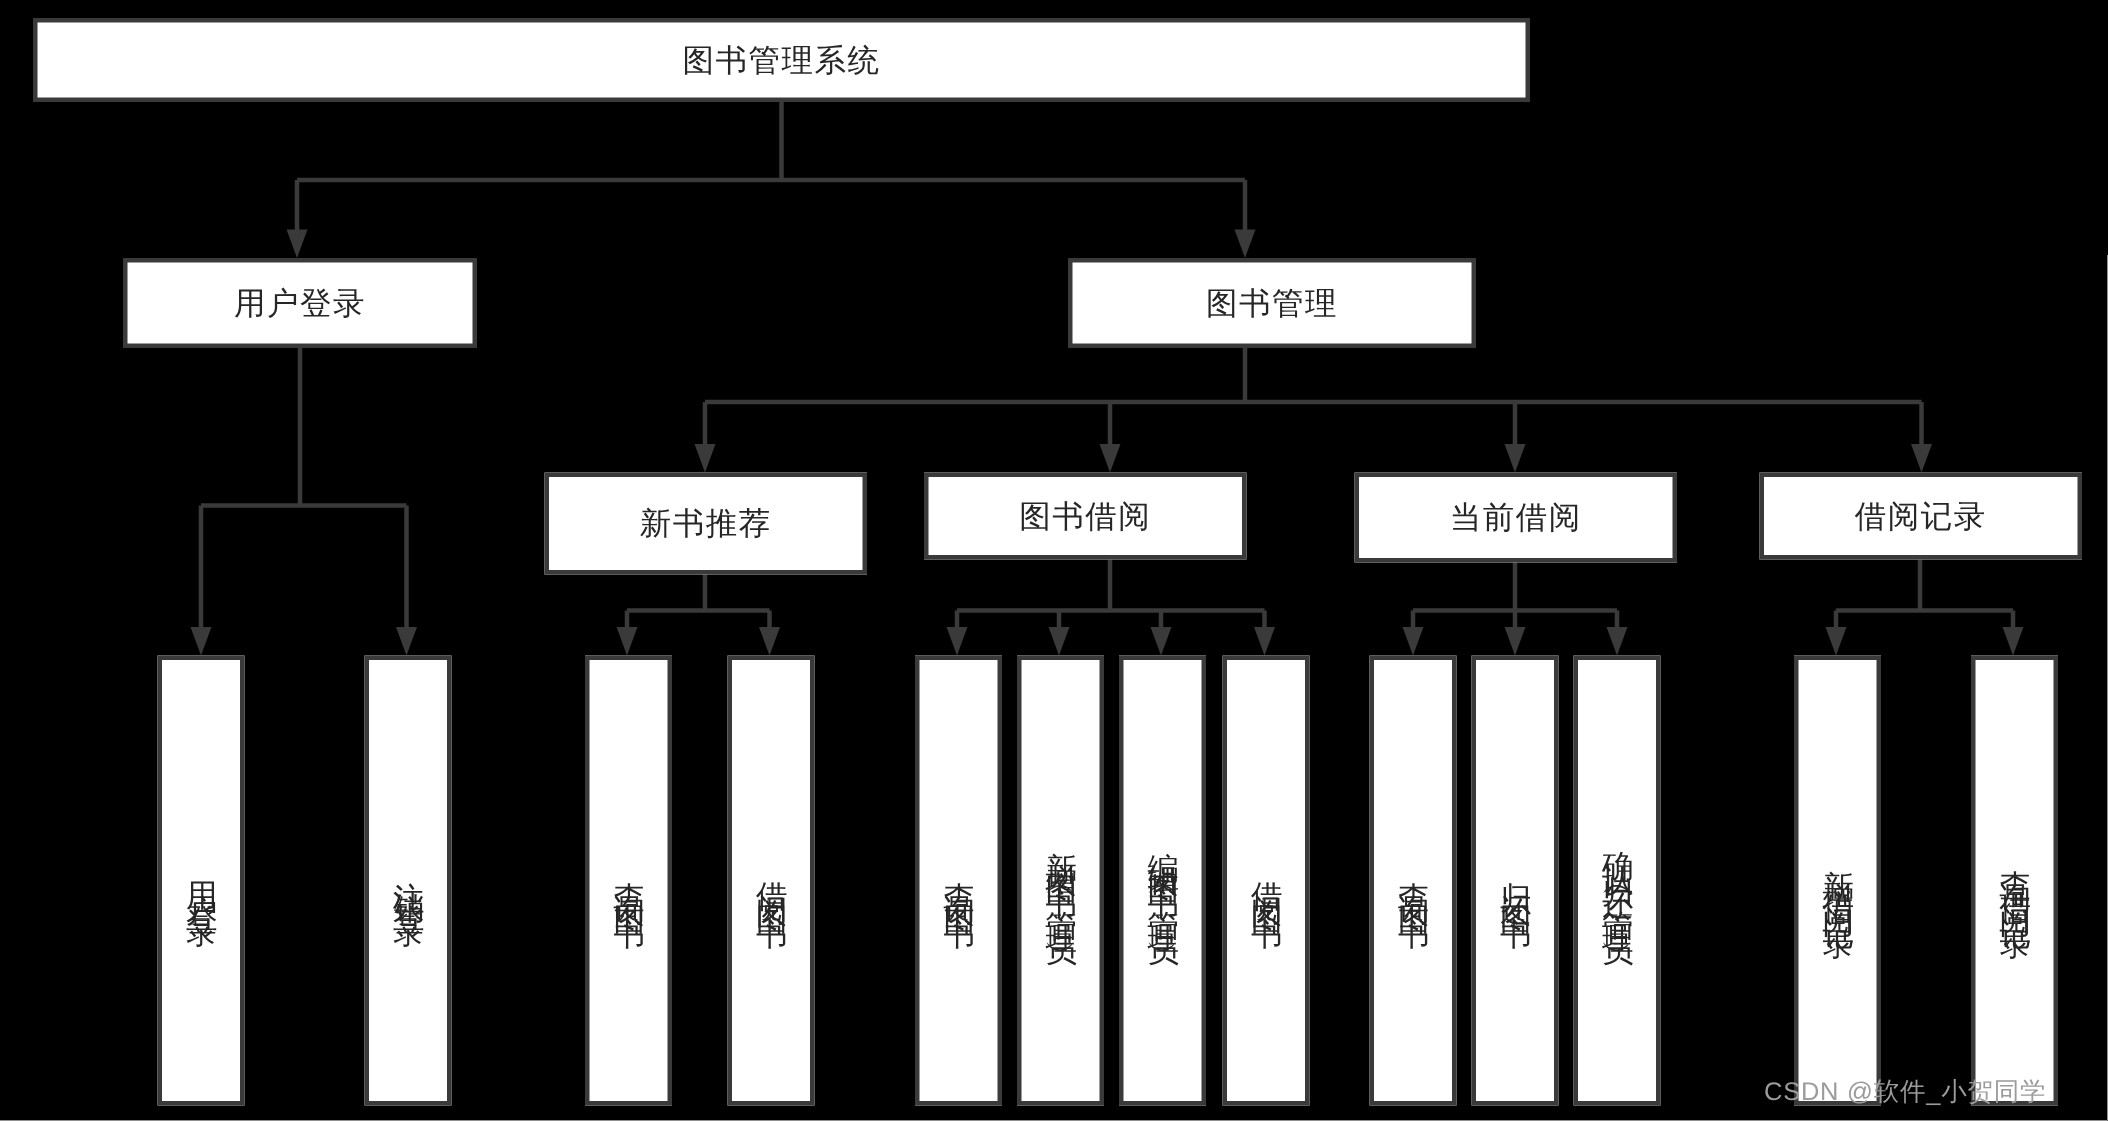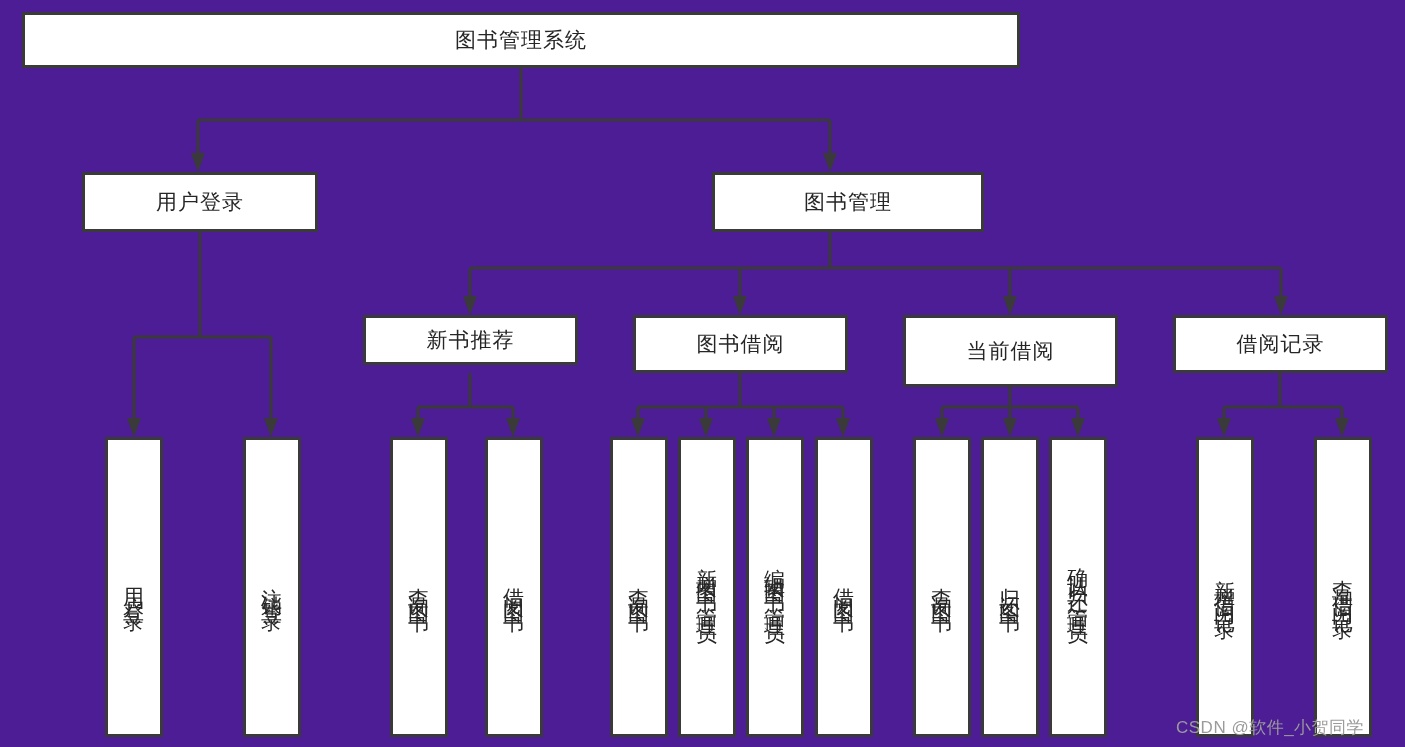--- a/index.html
+++ b/index.html
@@ -1,17 +1,17 @@
 <!DOCTYPE html>
 <html><head>
 <meta charset="utf-8">
 <style>
   html,body{margin:0;padding:0;background:#ffffff;}
   body{font-family:"Liberation Sans","DejaVu Sans",sans-serif;}
-  .stage{position:relative;width:1405px;height:747px;background:#4c1d95;overflow:hidden;}
+  .stage{position:relative;width:1405px;height:747px;background:#000000;overflow:hidden;}
   .wires{position:absolute;left:0;top:0;width:1405px;height:747px;}
   .node{
     position:absolute;box-sizing:border-box;background:#ffffff;
     border:3px solid #3a3a3a;display:flex;align-items:center;justify-content:center;
     color:#262626;
   }
   .hlabel{font-size:21px;letter-spacing:1px;white-space:nowrap;color:#262626;}
   .leaf{top:437px;height:300px;width:58px;}
   .vlabel{
     writing-mode:vertical-rl;text-orientation:mixed;
@@ -51,27 +51,27 @@
     <span class="hlabel">图书管理系统</span>
   </div>
 
   <div class="node" style="left:82px;top:172px;width:236px;height:60px">
     <span class="hlabel">用户登录</span>
   </div>
   <div class="node" style="left:712px;top:172px;width:272px;height:60px">
     <span class="hlabel">图书管理</span>
   </div>
 
-  <div class="node" style="left:363px;top:315px;width:215px;height:50px">
+  <div class="node" style="left:363px;top:315px;width:215px;height:68px">
     <span class="hlabel">新书推荐</span>
   </div>
-  <div class="node" style="left:633px;top:315px;width:215px;height:58px">
+  <div class="node" style="left:616px;top:315px;width:215px;height:58px">
     <span class="hlabel">图书借阅</span>
   </div>
-  <div class="node" style="left:903px;top:315px;width:215px;height:72px">
+  <div class="node" style="left:903px;top:315px;width:215px;height:60px">
     <span class="hlabel">当前借阅</span>
   </div>
   <div class="node" style="left:1173px;top:315px;width:215px;height:58px">
     <span class="hlabel">借阅记录</span>
   </div>
 
   <div class="node leaf" style="left:105px">
     <span class="vlabel">用户登录</span>
   </div>
   <div class="node leaf" style="left:243px">

